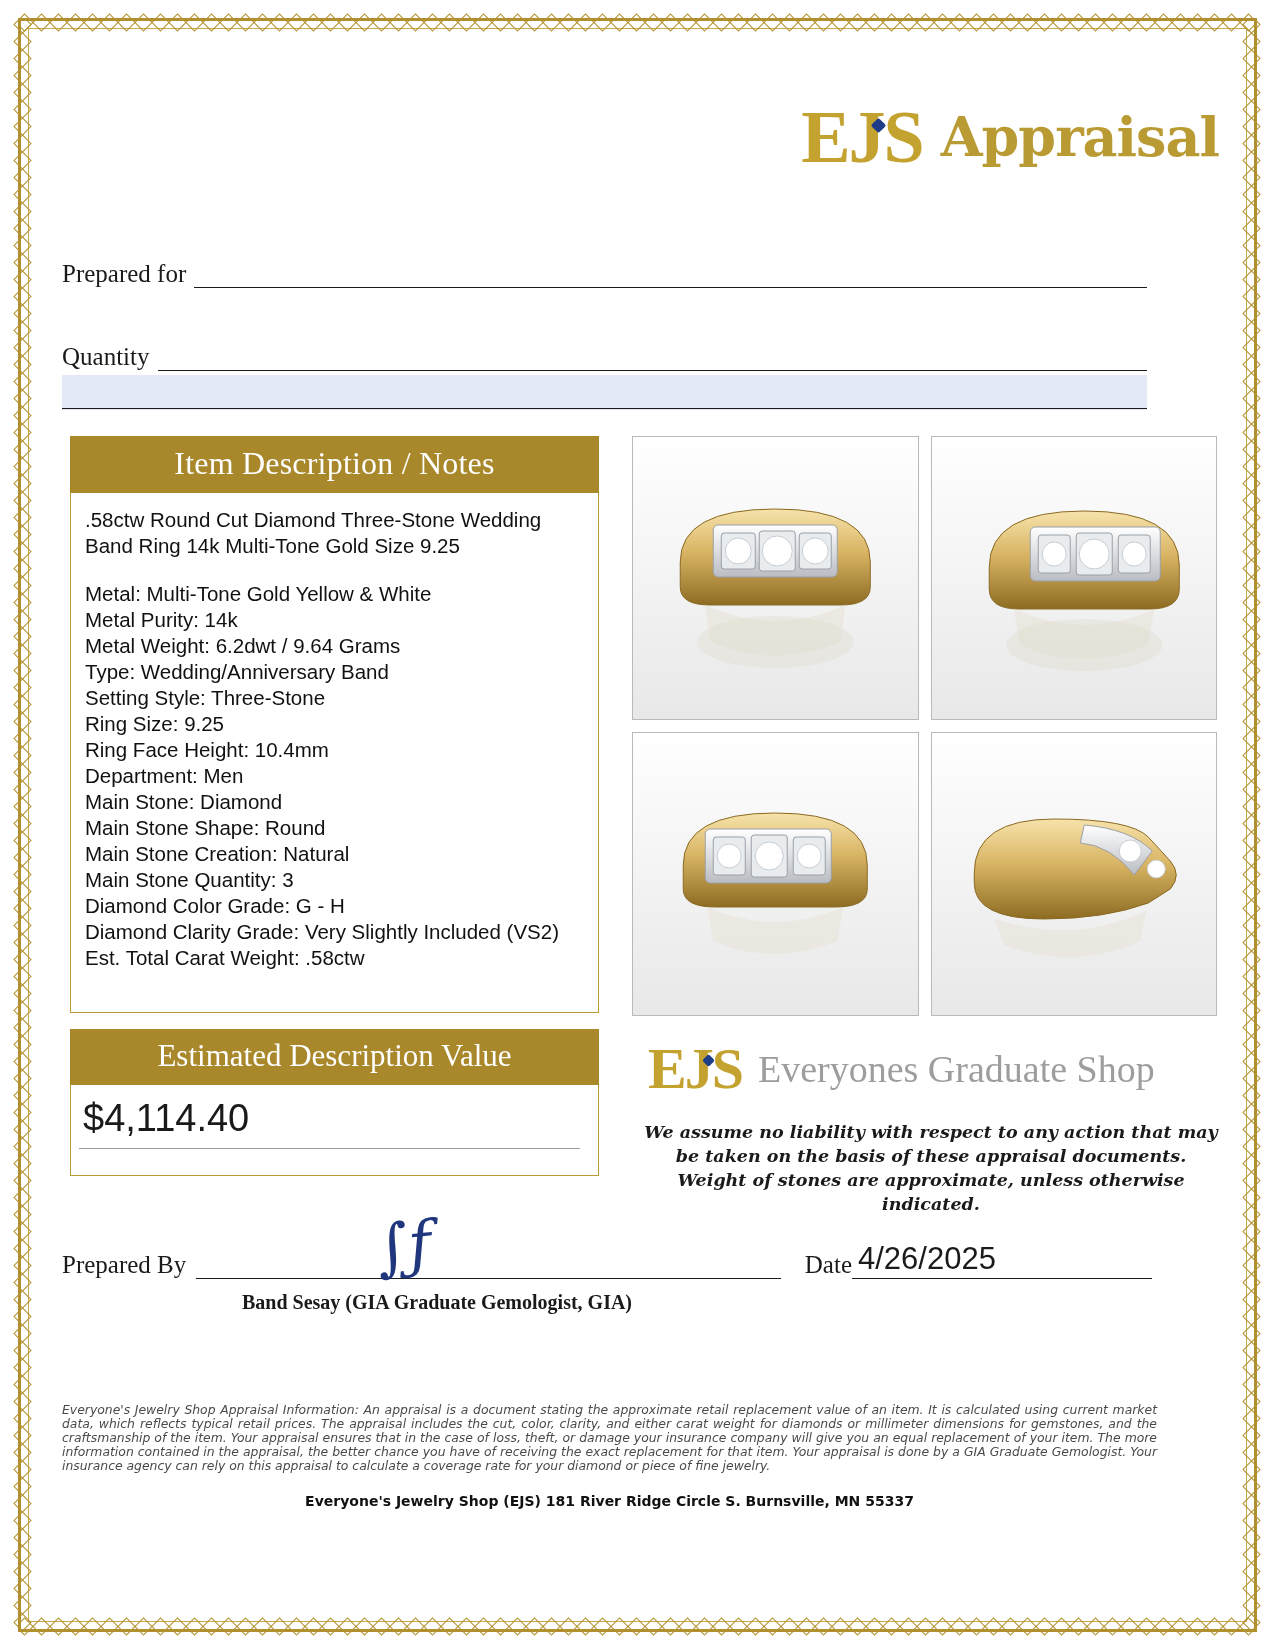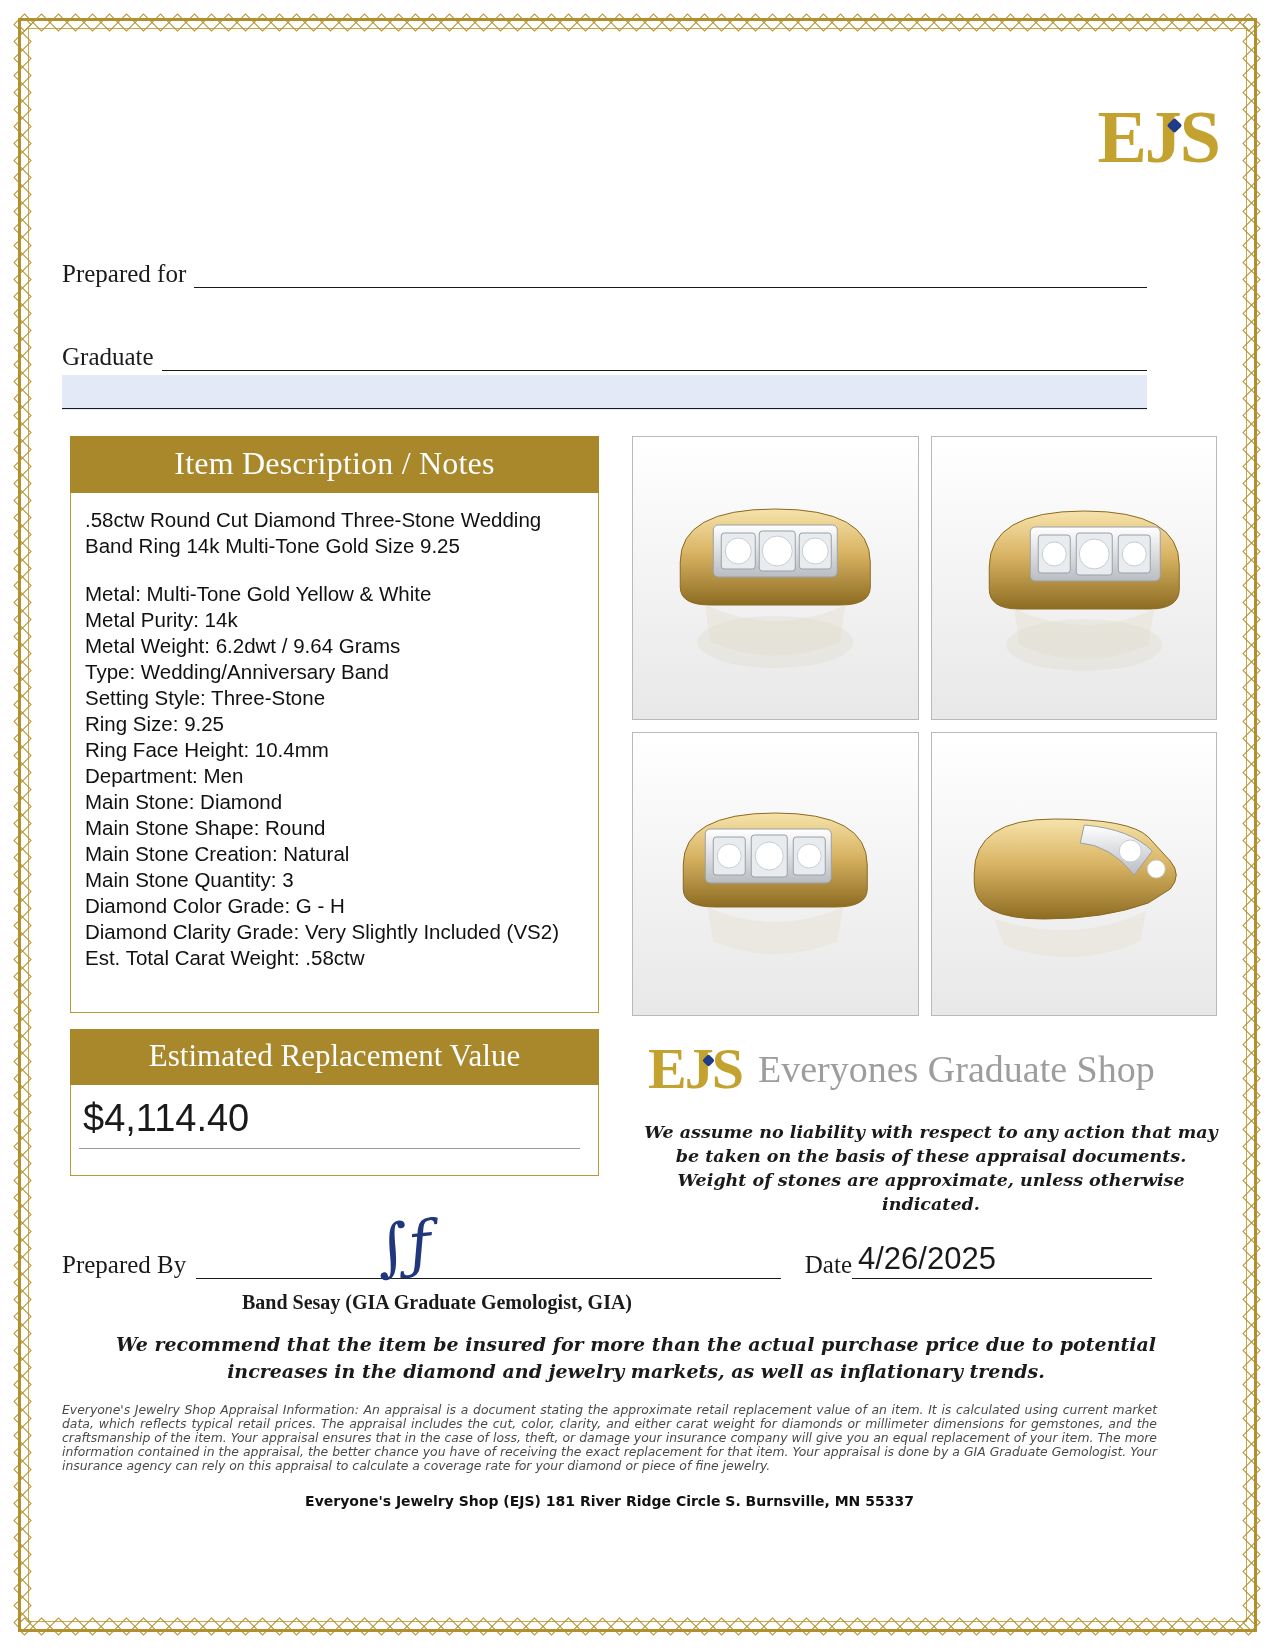--- a/index.html
+++ b/index.html
@@ -671,29 +671,30 @@
       <i style="top:1598px;left:4px"></i>
     </div>
 
   <div class="inner">
 
     <div class="header">
       <div class="ejs-logo">
         <span class="e">E</span><span class="j">J</span><span class="s">S</span>
         <span class="logo-dot" style="left:72px;top:20px;"></span>
       </div>
+      <div class="appraisal-word">Appraisal</div>
     </div>
 
     <div class="field-row row-prepared">
       <span class="field-label">Prepared for</span>
       <span class="field-line"></span>
     </div>
 
     <div class="field-row row-address">
-      <span class="field-label">Graduate</span>
+      <span class="field-label">Quantity</span>
       <span class="field-line"></span>
     </div>
     <div class="highlight-band"></div>
     <div class="address-line2"></div>
 
     <div class="left-col">
       <div class="section-head">Item Description / Notes</div>
       <div class="desc-box">
         <div class="desc-text desc-title">.58ctw Round Cut Diamond Three-Stone Wedding Band Ring 14k Multi-Tone Gold Size 9.25</div>
         <div class="desc-text desc-spec" style="white-space:pre-line">Metal: Multi-Tone Gold Yellow &amp; White
@@ -706,21 +707,21 @@
 Department: Men
 Main Stone: Diamond
 Main Stone Shape: Round
 Main Stone Creation: Natural
 Main Stone Quantity: 3
 Diamond Color Grade: G - H
 Diamond Clarity Grade: Very Slightly Included (VS2)
 Est. Total Carat Weight: .58ctw</div>
       </div>
 
-      <div class="value-head">Estimated Replacement Value</div>
+      <div class="value-head">Estimated Description Value</div>
       <div class="value-box">
         <div class="value-amount">$4,114.40</div>
       </div>
     </div>
 
     <div class="photo-grid">
 
       <div class="photo">
         <svg class="ring-svg" viewBox="0 0 280 282">
           <defs>
@@ -803,20 +804,19 @@
       <span class="sign-line">
         <span class="signature">∫ƒ</span>
       </span>
       <span class="date-label">Date</span>
       <span class="date-line">
         <span class="date-value">4/26/2025</span>
       </span>
     </div>
     <div class="signer-name">Band Sesay (GIA Graduate Gemologist, GIA)</div>
 
-    <div class="recommend">We recommend that the item be insured for more than the actual purchase price due to potential increases in the diamond and jewelry markets, as well as inflationary trends.</div>
 
     <div class="fineprint">Everyone's Jewelry Shop Appraisal Information: An appraisal is a document stating the approximate retail replacement value of an item. It is calculated using current market data, which reflects typical retail prices. The appraisal includes the cut, color, clarity, and either carat weight for diamonds or millimeter dimensions for gemstones, and the craftsmanship of the item. Your appraisal ensures that in the case of loss, theft, or damage your insurance company will give you an equal replacement of your item. The more information contained in the appraisal, the better chance you have of receiving the exact replacement for that item. Your appraisal is done by a GIA Graduate Gemologist.  Your insurance agency can rely on this appraisal to calculate a coverage rate for your diamond or piece of fine jewelry.</div>
 
     <div class="footer-addr">Everyone's Jewelry Shop (EJS) 181 River Ridge Circle S. Burnsville, MN 55337</div>
 
   </div>
 </div>
 
 </body></html>

